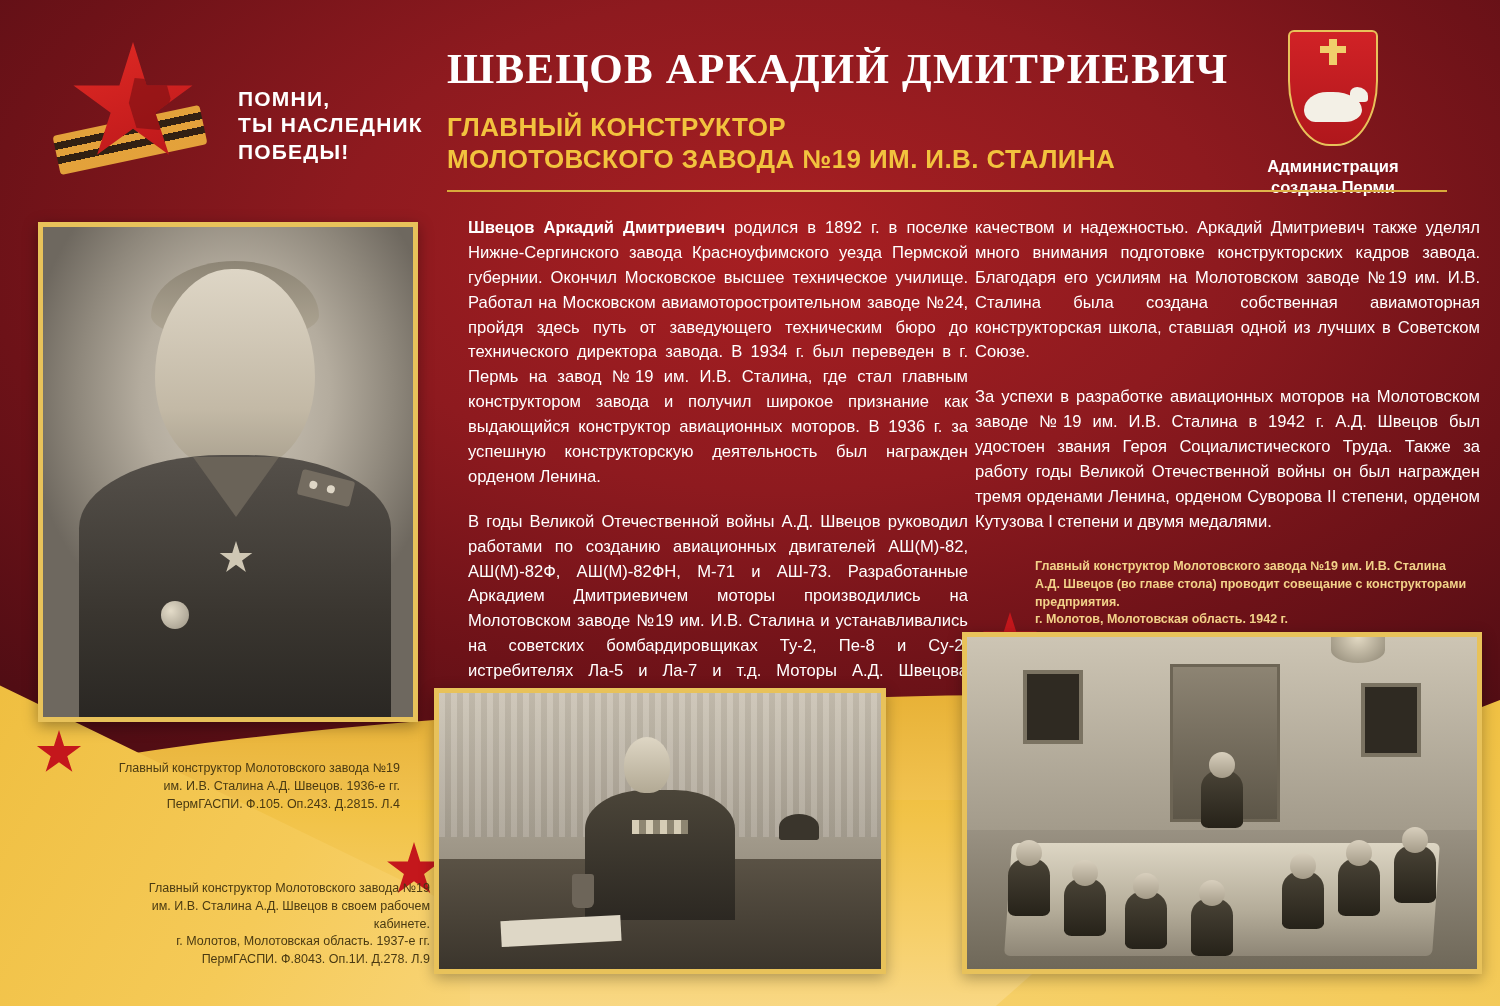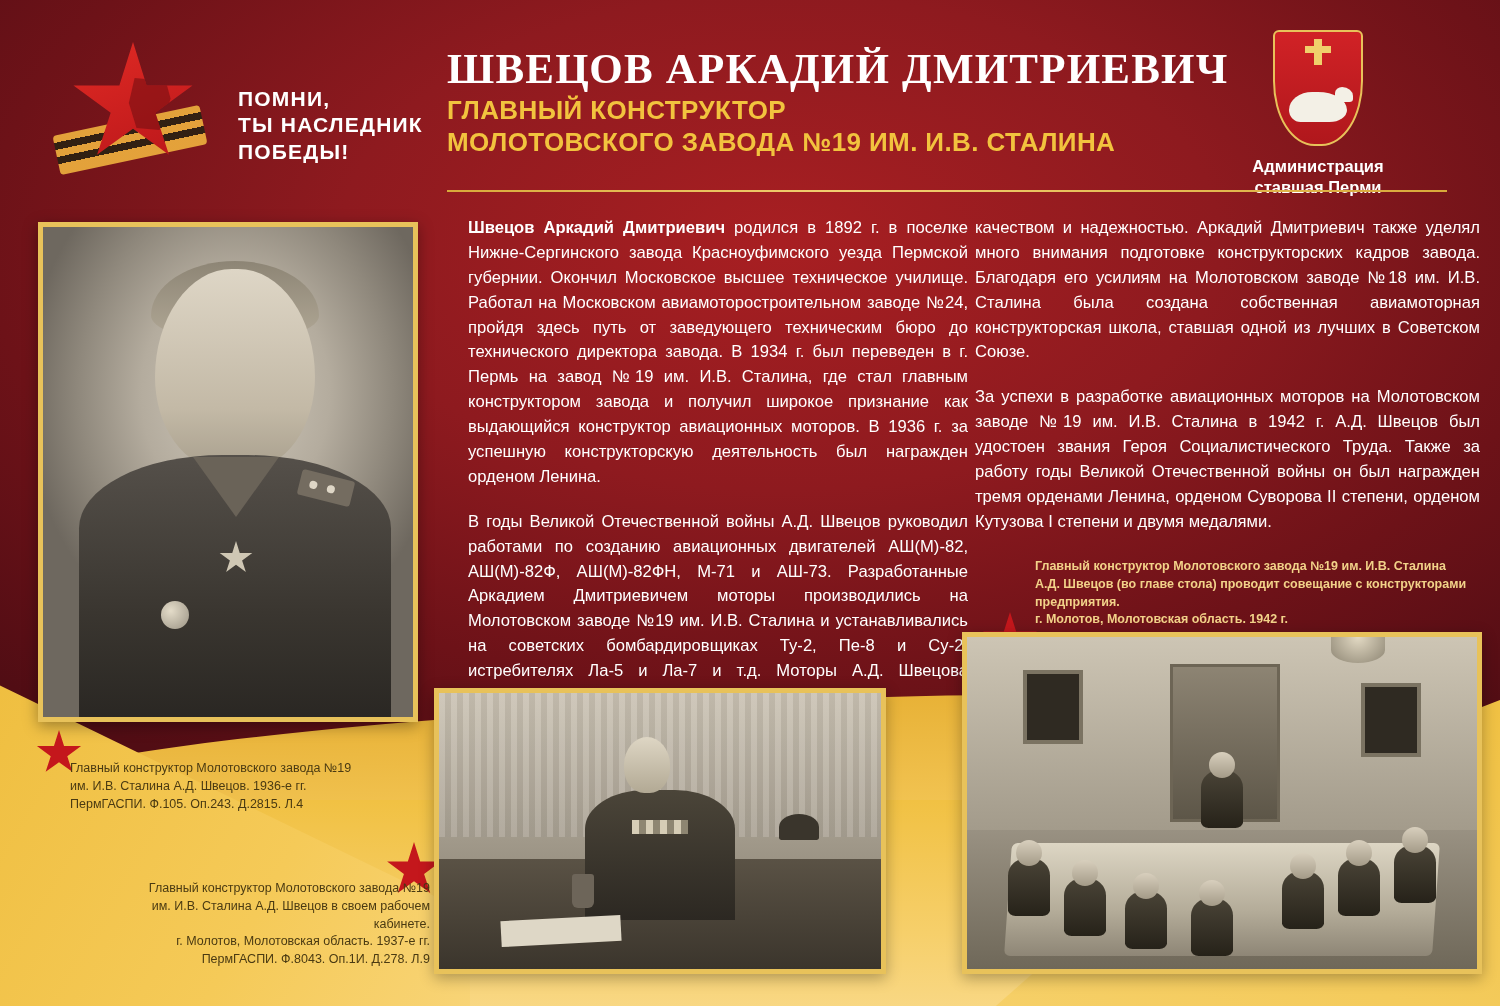--- a/index.html
+++ b/index.html
@@ -138,26 +138,26 @@
     line-height: 1.05;
     text-transform: uppercase;
     margin: 0;
   }
   .subtitle {
     color: #f2c33e;
     font-size: 26px;
     font-weight: bold;
     letter-spacing: .4px;
     line-height: 1.22;
-    margin-top: 4px;
+    margin-top: 21px;
     text-transform: uppercase;
   }
   .admin-block {
     position: absolute;
-    right: 82px;
+    right: 67px;
     top: 30px;
     width: 200px;
     text-align: center;
   }
   .coat {
     width: 86px;
     height: 112px;
     margin: 0 auto;
     background: linear-gradient(180deg,#d12226 0%, #b0171c 100%);
     border: 2px solid #e8c25a;
@@ -288,21 +288,21 @@
     border-radius: 50%;
     box-shadow: 18px 0 0 #ded6c6;
   }
 
   .caption {
     position: absolute;
     color: #4a3a12;
     font-size: 12.5px;
     line-height: 1.42;
   }
-  .caption.on-gold { color: #4a3a12; }
+  .caption.on-gold { color: #4a3a12; text-align: right; }
   .caption.on-red  { color: #f2d289; font-weight: bold; }
   .cap-1 {
     left: 70px;
     top: 760px;
     width: 330px;
   }
   .cap-2 {
     left: 120px;
     top: 880px;
     width: 310px;
@@ -495,21 +495,21 @@
       </div>
     </div>
 
     <div class="admin-block">
       <div class="coat">
         <div class="cross"></div>
         <div class="bear"></div>
       </div>
       <div class="admin-label">
         <div>Администрация</div>
-        <div>ставшая Перми</div>
+        <div>создана Перми</div>
       </div>
     </div>
 
     <div class="gold-rule"></div>
   </div>
 
   <div class="portrait-frame">
     <div class="portrait-img">
       <div class="p-hair"></div>
       <div class="p-head"></div>
@@ -544,21 +544,21 @@
     <div>г. Молотов, Молотовская область. 1942 г.</div>
     <div>ПермГАСПИ. Ф.90. Оп.2С. Д.88. Л.23</div>
   </div>
 
   <div class="col col-left">
     <p><span class="lead">Швецов Аркадий Дмитриевич</span><span> родился в 1892 г. в поселке Нижне-Сергинского завода Красноуфимского уезда Пермской губернии. Окончил Московское высшее техническое училище. Работал на Московском авиамоторостроительном заводе №24, пройдя здесь путь от заведующего техническим бюро до технического директора завода. В 1934 г. был переведен в г. Пермь на завод №19 им. И.В. Сталина, где стал главным конструктором завода и получил широкое признание как выдающийся конструктор авиационных моторов. В 1936 г. за успешную конструкторскую деятельность был награжден орденом Ленина.</span></p>
     <p>В годы Великой Отечественной войны А.Д. Швецов руководил работами по созданию авиационных двигателей АШ(М)-82, АШ(М)-82Ф, АШ(М)-82ФН, М-71 и АШ-73. Разработанные Аркадием Дмитриевичем моторы производились на Молотовском заводе №19 им. И.В. Сталина и устанавливались на советских бомбардировщиках Ту-2, Пе-8 и Су-2, истребителях Ла-5 и Ла-7 и т.д. Моторы А.Д. Швецова отличались высоким</p>
   </div>
 
   <div class="col col-right">
-    <p>качеством и надежностью. Аркадий Дмитриевич также уделял много внимания подготовке конструкторских кадров завода. Благодаря его усилиям на Молотовском заводе №18 им. И.В. Сталина была создана собственная авиамоторная конструкторская школа, ставшая одной из лучших в Советском Союзе.</p>
+    <p>качеством и надежностью. Аркадий Дмитриевич также уделял много внимания подготовке конструкторских кадров завода. Благодаря его усилиям на Молотовском заводе №19 им. И.В. Сталина была создана собственная авиамоторная конструкторская школа, ставшая одной из лучших в Советском Союзе.</p>
     <p>За успехи в разработке авиационных моторов на Молотовском заводе №19 им. И.В. Сталина в 1942 г. А.Д. Швецов был удостоен звания Героя Социалистического Труда. Также за работу годы Великой Отечественной войны он был награжден тремя орденами Ленина, орденом Суворова II степени, орденом Кутузова I степени и двумя медалями.</p>
   </div>
 
   <div class="photo-frame ph-office">
     <div class="ph-img office-bg">
       <div class="office-wall"></div>
       <div class="office-desk"></div>
       <div class="office-man-body"></div>
       <div class="office-man-head"></div>
       <div class="office-medals"></div>

